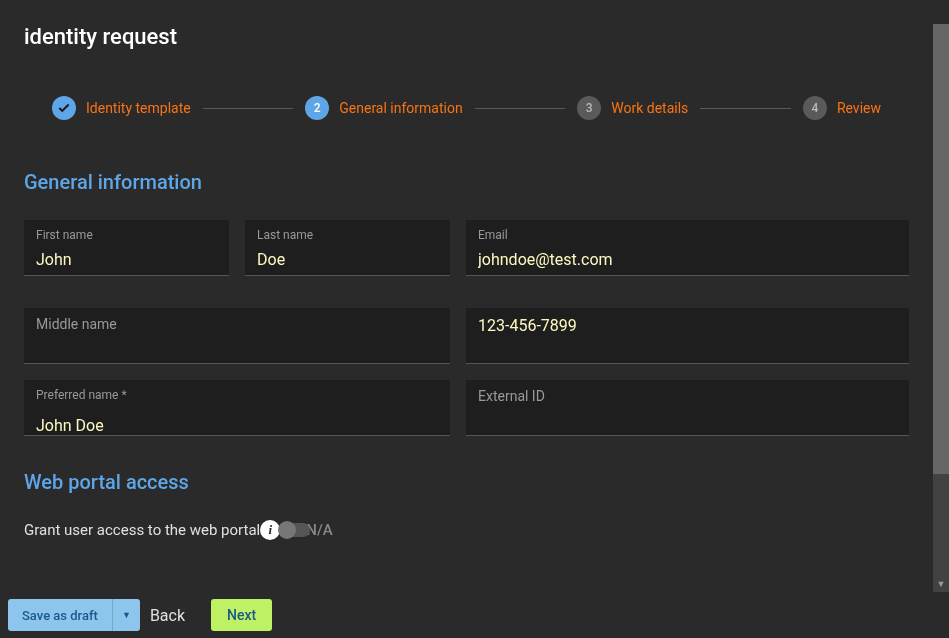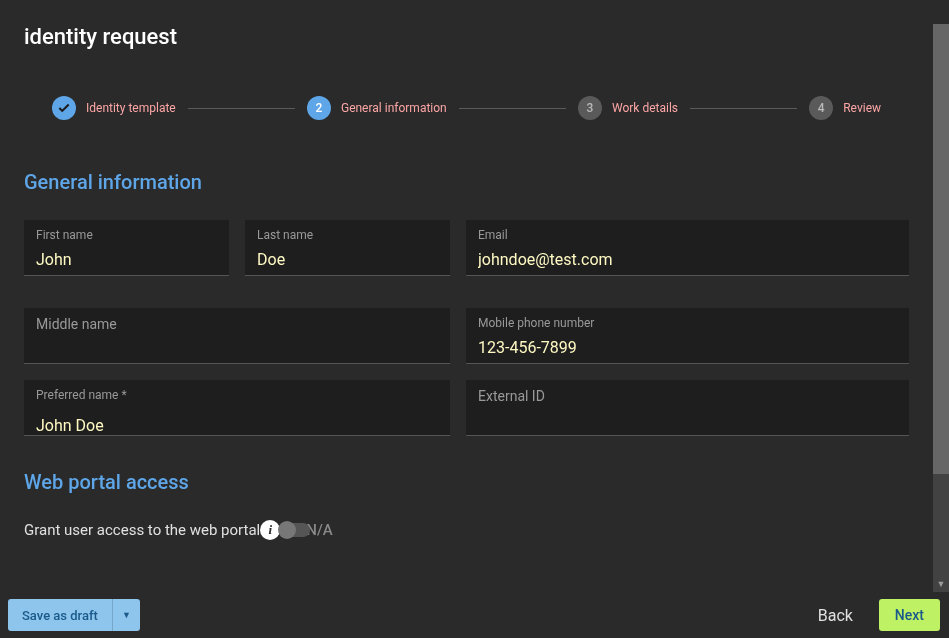--- a/index.html
+++ b/index.html
@@ -89,22 +89,22 @@
     .step-circle.active {
       background: #5ea6e8;
       color: #ffffff;
     }
     .step-circle.pending {
       background: #5a5a5a;
       color: #bbbbbb;
     }
     .step-label {
       margin-left: 10px;
-      font-size: 12px;
-      color: #fca5a5;
+      font-size: 14px;
+      color: #f97316;
       white-space: nowrap;
     }
     .step-connector {
       flex: 1;
       height: 1px;
       background: #5a5a5a;
       margin: 0 12px;
       min-width: 40px;
     }
 
@@ -201,27 +201,27 @@
       color: #888888;
       font-size: 15px;
       font-weight: 500;
       margin-left: -4px;
     }
 
     .footer {
       position: absolute;
       bottom: 0;
       left: 0;
-      right: 1px;
+      right: 16px;
       height: 46px;
       background: #2a2a2a;
       display: flex;
       align-items: center;
       padding: 0 8px;
-      justify-content: space-between;
+      justify-content: flex-start;
     }
     .save-draft-group {
       display: flex;
       height: 32px;
     }
     .save-draft-btn {
       background: #8ec5ed;
       color: #1a5a8a;
       border: none;
       padding: 0 14px;
@@ -323,21 +323,20 @@
         <div class="field-label">Email</div>
         <input class="field-value" value="johndoe@test.com" style="">
       </div>
     </div>
 
     <div class="form-row" style="margin-top:16px;">
       <div class="field" style="width:426px;">
         <div class="field-label solo">Middle name</div>
       </div>
       <div class="field wide">
-        <div class="field-label">Mobile phone number</div>
         <input class="field-value" value="123-456-7899" style="">
       </div>
     </div>
 
     <div class="form-row" style="margin-top:0;">
       <div class="field" style="width:426px;gap:12px;">
         <div class="field-label">Preferred name *</div>
         <input class="field-value" value="John Doe" style="">
       </div>
       <div class="field wide">

